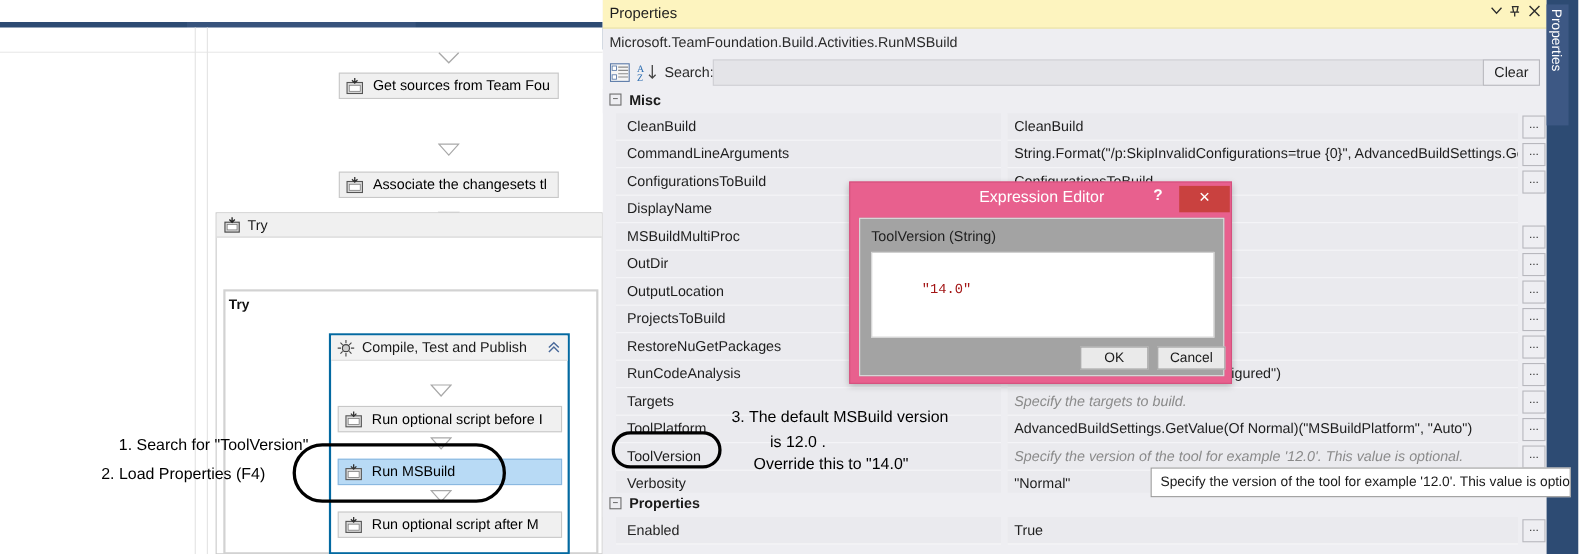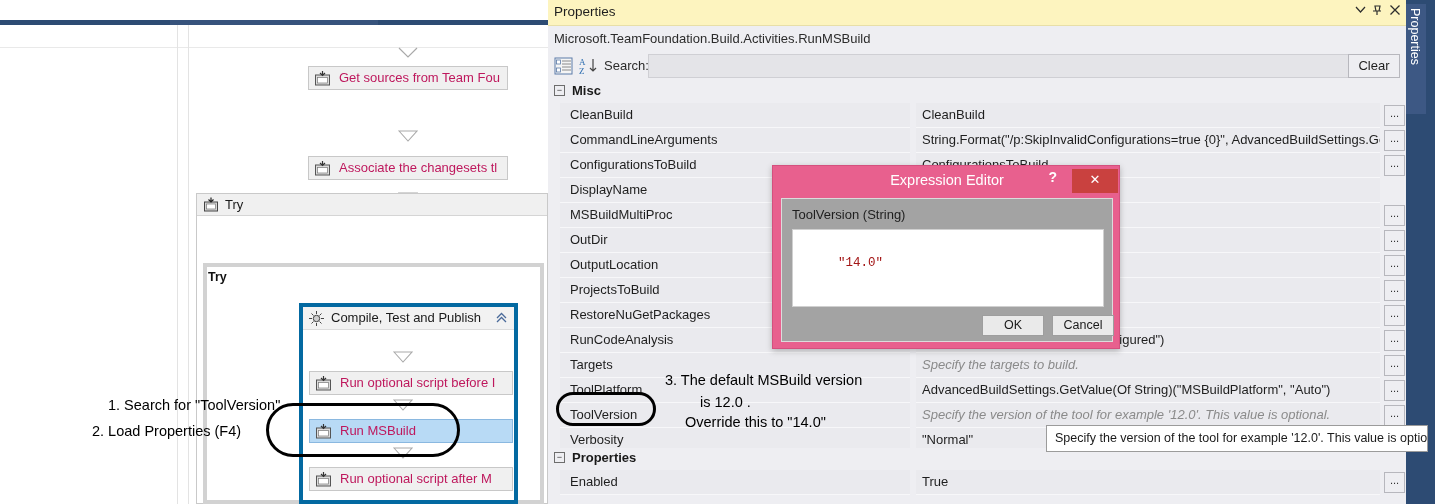--- a/index.html
+++ b/index.html
@@ -43,21 +43,21 @@
   }
   .vline { position: absolute; background: #e3e3e3; width: 1px; top: 0; height: 479px; }
   .hline-top { position:absolute; left:0; top:22px; width:548px; height:1px; background:#e9e9e9;}
 
   .flow-item {
     position: absolute;
     background: #f0f0f0;
     border: 1px solid #c8c8c8;
     height: 24px;
     font-size: 13px;
-    color: #be185d;
+    color: #000000;
     line-height: 22px;
     white-space: nowrap;
     overflow: hidden;
     padding-left: 30px;
   }
   .flow-item .gicon {
     position: absolute; left: 5px; top: 3px; width: 17px; height: 17px;
   }
   .arrow-wrap { position:absolute; }
   .arrow-wrap svg { display:block; }
@@ -71,21 +71,21 @@
     position: absolute; left:0; top:0; height: 22px; width: 100%;
     background: #f0f0f0; border-bottom: 1px solid #d5d5d5;
     font-size: 13px; color: #1a1a1a; line-height: 21px; padding-left: 28px;
   }
   .try-header .gicon { position:absolute; left:6px; top:3px; width:16px; height:16px; }
   .try-label {
     position: absolute; font-size: 12.5px; font-weight: bold; color: #111;
   }
   .seq-box {
     position: absolute;
-    border: 4px solid #0369a1;
+    border: 2px solid #0369a1;
     background: #ffffff;
   }
   .seq-header {
     position:absolute; left:0; top:0; height:23px; width:100%;
     background:#f2f2f2; border-bottom:1px solid #dcdcdc;
     font-size:13px; color:#1a1a1a; line-height:22px; padding-left:28px;
   }
   .seq-header .gicon{position:absolute;left:5px;top:3px;width:17px;height:17px;}
   .chev { position:absolute; right:6px; top:4px; color:#4a6a9a; font-size:13px;}
 
@@ -475,21 +475,21 @@
       <div class="pv">ring)("RunCodeAnalysis", "AsConfigured")</div>
       <div class="dots">...</div>
     </div>
     <div class="prow" style="top:353px;">
       <div class="pn">Targets</div>
       <div class="pv hint">Specify the targets to build.</div>
       <div class="dots">...</div>
     </div>
     <div class="prow" style="top:378px;">
       <div class="pn">ToolPlatform</div>
-      <div class="pv">AdvancedBuildSettings.GetValue(Of String)("MSBuildPlatform", "Auto")</div>
+      <div class="pv">AdvancedBuildSettings.GetValue(Of Normal)("MSBuildPlatform", "Auto")</div>
       <div class="dots">...</div>
     </div>
     <div class="prow" style="top:403px;">
       <div class="pn">ToolVersion</div>
       <div class="pv hint">Specify the version of the tool for example '12.0'. This value is optional.</div>
       <div class="dots">...</div>
     </div>
     <div class="prow" style="top:428px;">
       <div class="pn">Verbosity</div>
       <div class="pv">"Normal"</div>

